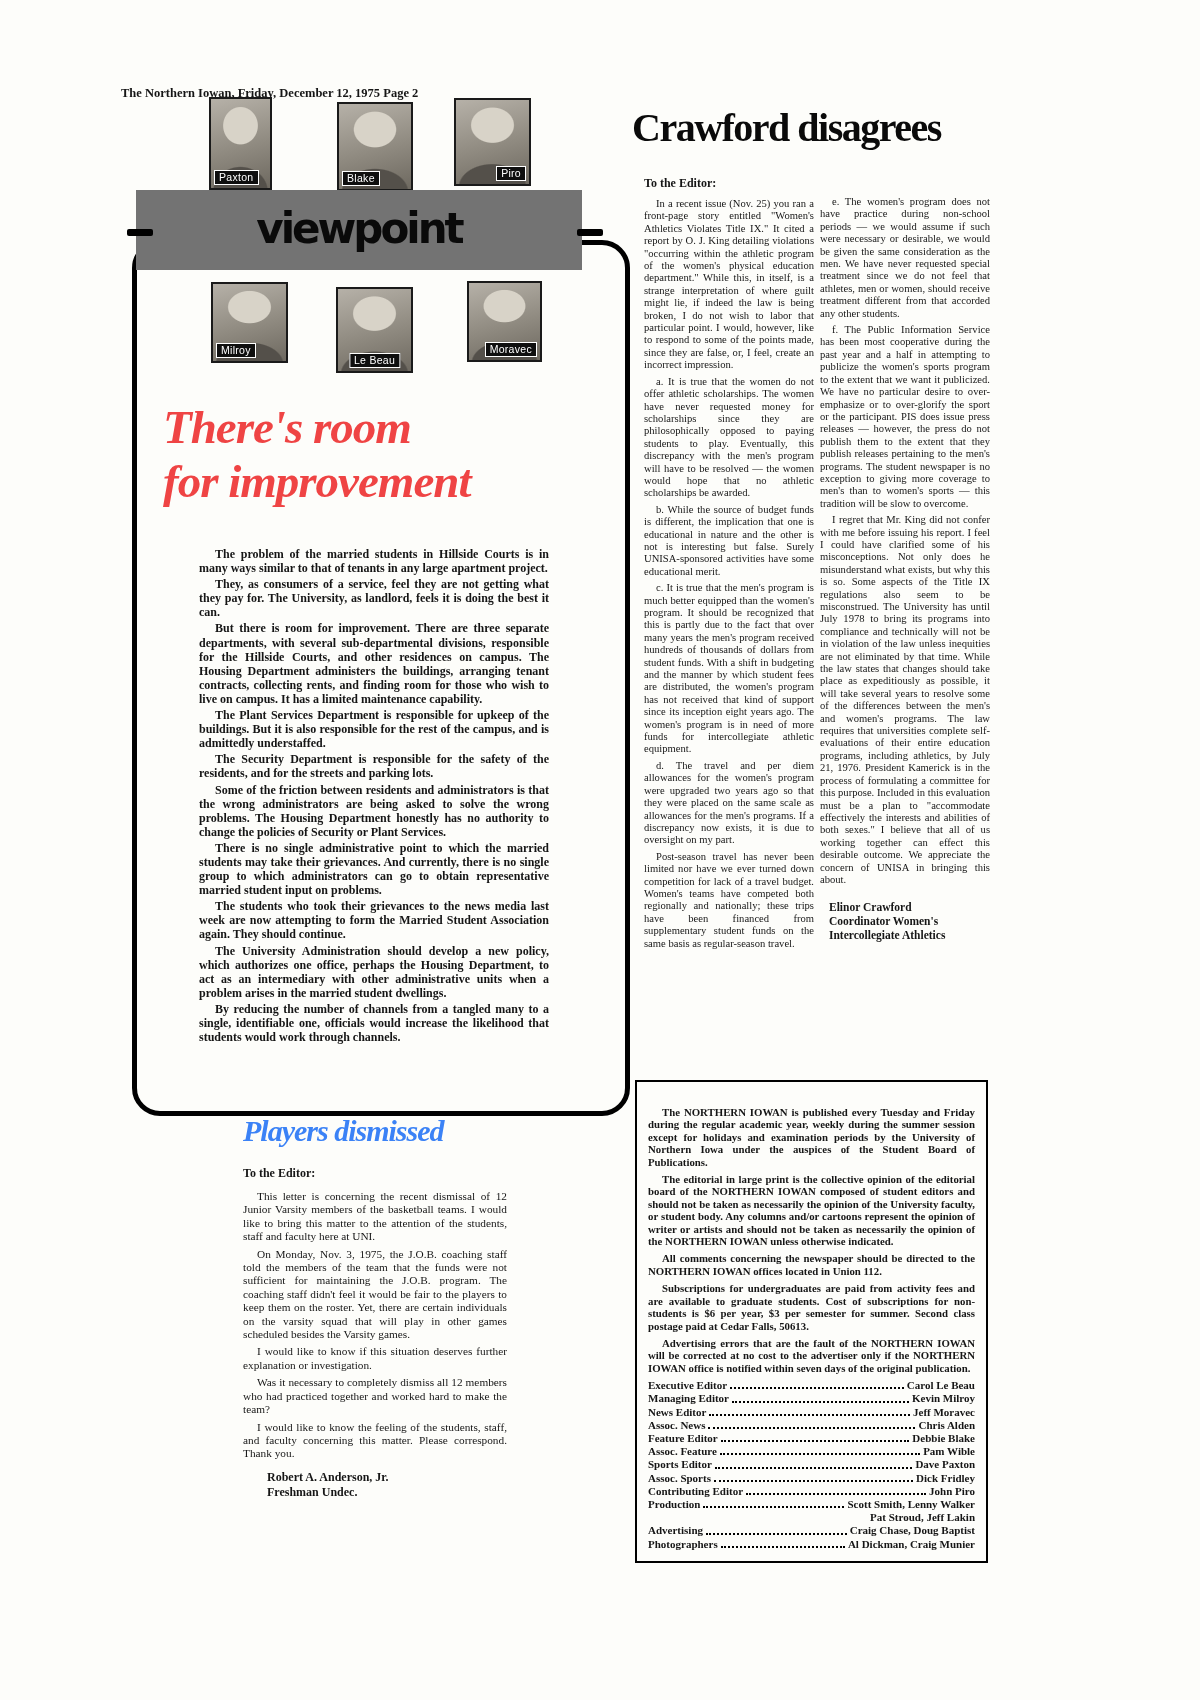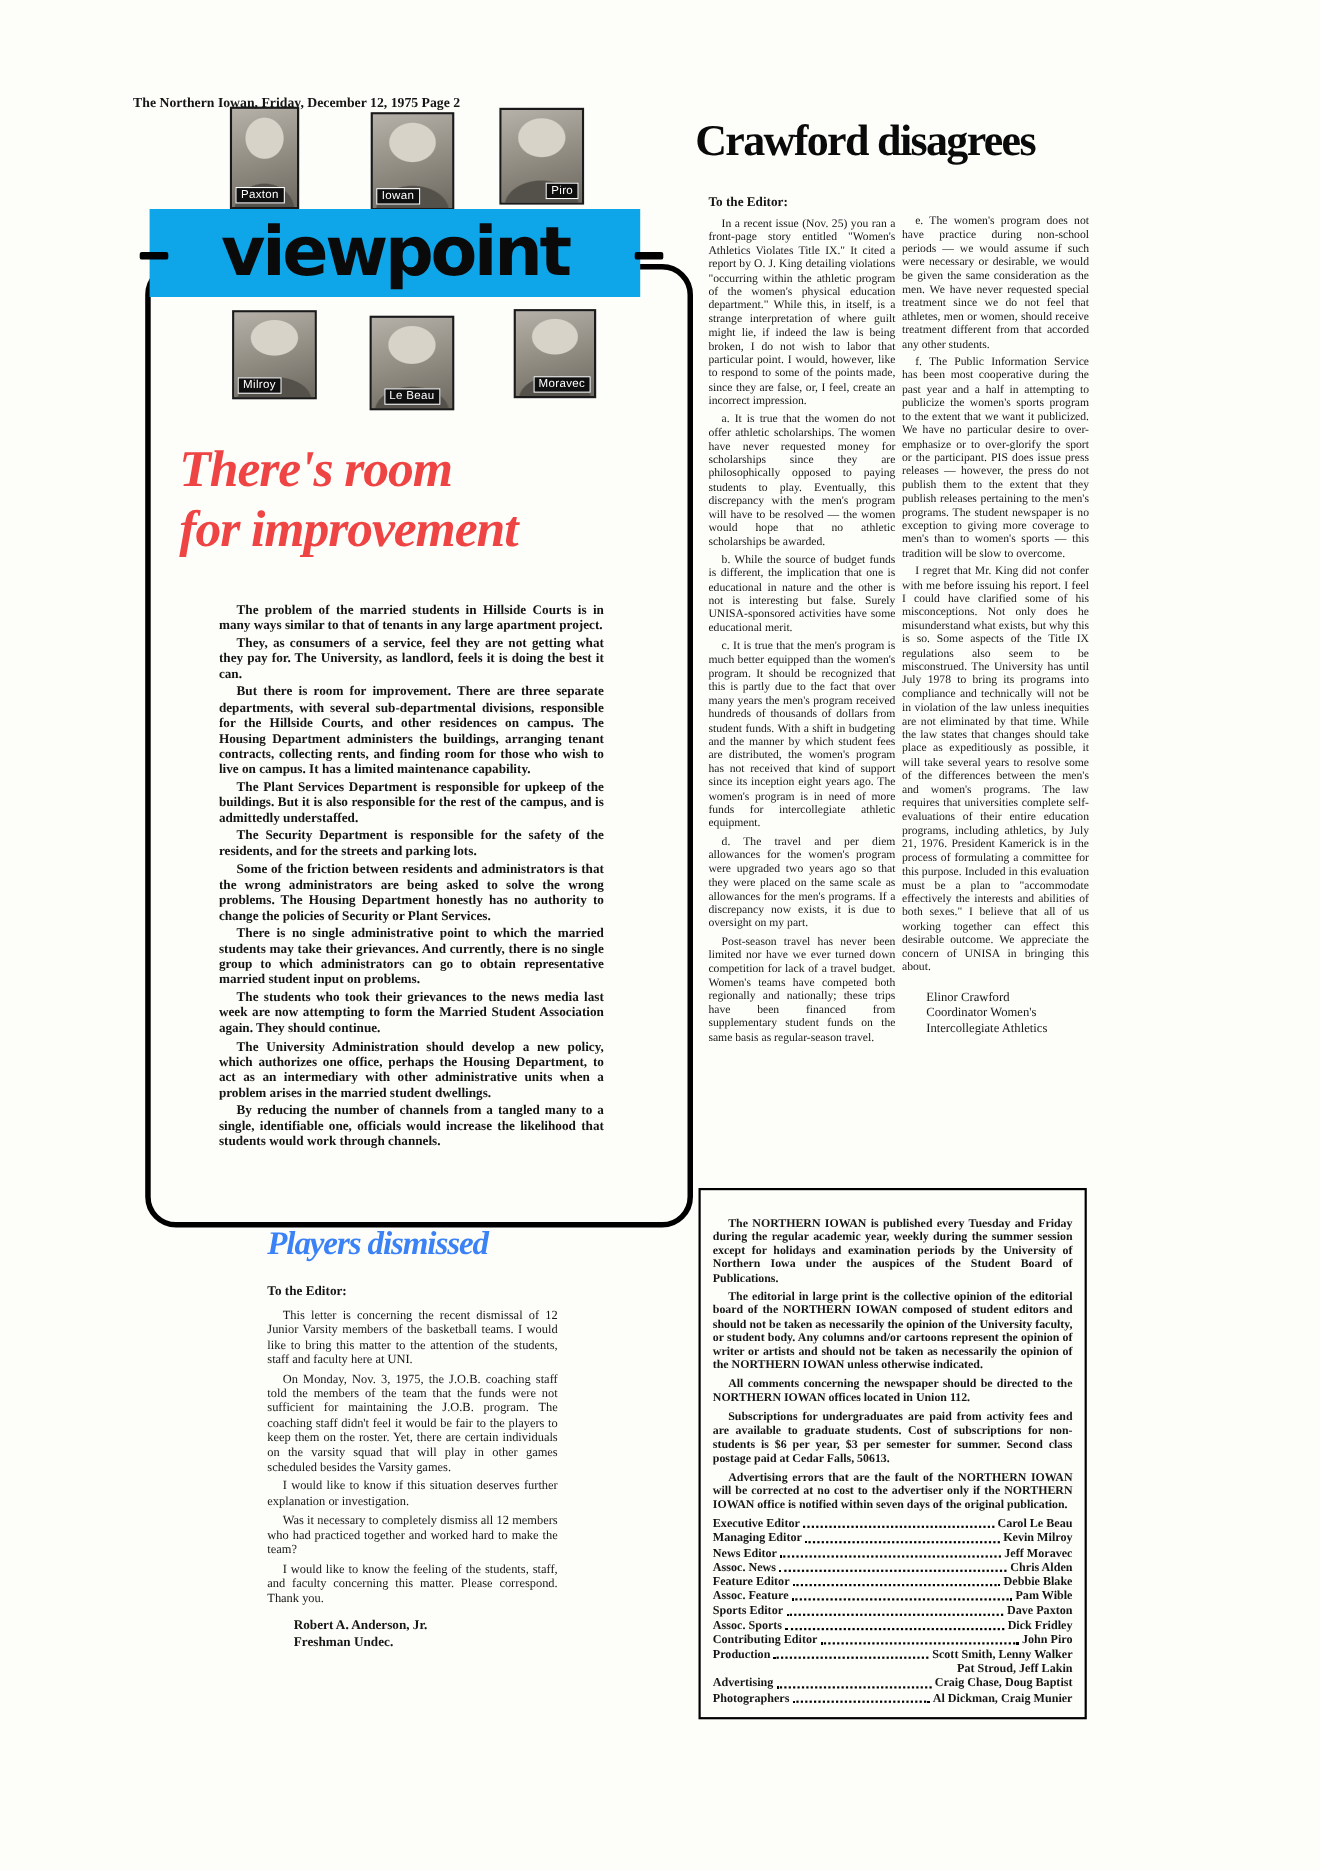--- a/index.html
+++ b/index.html
@@ -33,23 +33,23 @@
   .label-right { left:auto; right:3px; }
   .label-center { left:50%; transform:translateX(-50%); }
 
   
   .edit-box {
     position:absolute; left:132px; top:240px; width:488px; height:866px;
     border:5px solid #000; border-radius:28px; z-index:1;
   }
   .vp-wrap {
     position:absolute; left:136px; top:190px; width:446px; height:80px; z-index:3;
-    background:#0ea5e9; text-align:center;
+    background:#737373; text-align:center;
     font-family:"DejaVu Sans", sans-serif; font-weight:bold;
-    font-size:62px; line-height:78px; letter-spacing:-3px; color:#0a0a0a;
+    font-size:42px; line-height:78px; letter-spacing:-3px; color:#0a0a0a;
   }
   .vp-dash { position:absolute; top:229px; width:26px; height:7px; background:#000; z-index:4; border-radius:2px; }
   .vp-left  { left:127px; }
   .vp-right { left:577px; }
 
   .edit-title {
     position:absolute; left:163px; top:400px; z-index:2;
     font-style:italic; font-weight:bold; font-size:47px; line-height:1.15;
     letter-spacing:-1px; color:#ef4444;
   }
@@ -65,21 +65,21 @@
     letter-spacing:-1.5px; color:#0a0a0a;text-align:center;
   }
   .craw-col { position:absolute; width:170px; }
   #craw1 { left:644px; top:176px; }
   #craw2 { left:820px; top:196px; }
   .sal { font-weight:bold; font-size:12px; margin:0 0 7px; }
   .craw-p {
     margin:0 0 4px; font-size:10.6px; line-height:12.4px;
     text-align:justify; text-indent:12px;
   }
-  .craw-sig { margin:14px 0 0 22px; font-weight:normal; font-size:11.5px; line-height:14px; }
+  .craw-sig { margin:14px 0 0 9px; font-weight:bold; font-size:11.5px; line-height:14px; }
 
   
   .players { position:absolute; left:243px; top:1114px; width:264px; }
   .players-title {
     font-style:italic; font-weight:bold; font-size:30px; letter-spacing:-1px;
     margin:0 0 18px; color:#3b82f6;
   }
   .players .sal { margin:0 0 9px; }
   .players-p {
     margin:0 0 4px; font-size:11.3px; line-height:13.4px;
@@ -107,21 +107,21 @@
 <body>
 
 <div class="page">
 
   <div class="masthead">The Northern Iowan, Friday, December 12, 1975 Page 2</div>
 
   <div class="photo p-paxton">
     <div class="photo-label">Paxton</div>
   </div>
   <div class="photo p-blake">
-    <div class="photo-label">Iowan</div>
+    <div class="photo-label">Blake</div>
   </div>
   <div class="photo p-piro">
     <div class="photo-label label-right">Piro</div>
   </div>
   <div class="photo p-milroy">
     <div class="photo-label">Milroy</div>
   </div>
   <div class="photo p-lebeau">
     <div class="photo-label label-center">Le Beau</div>
   </div>

